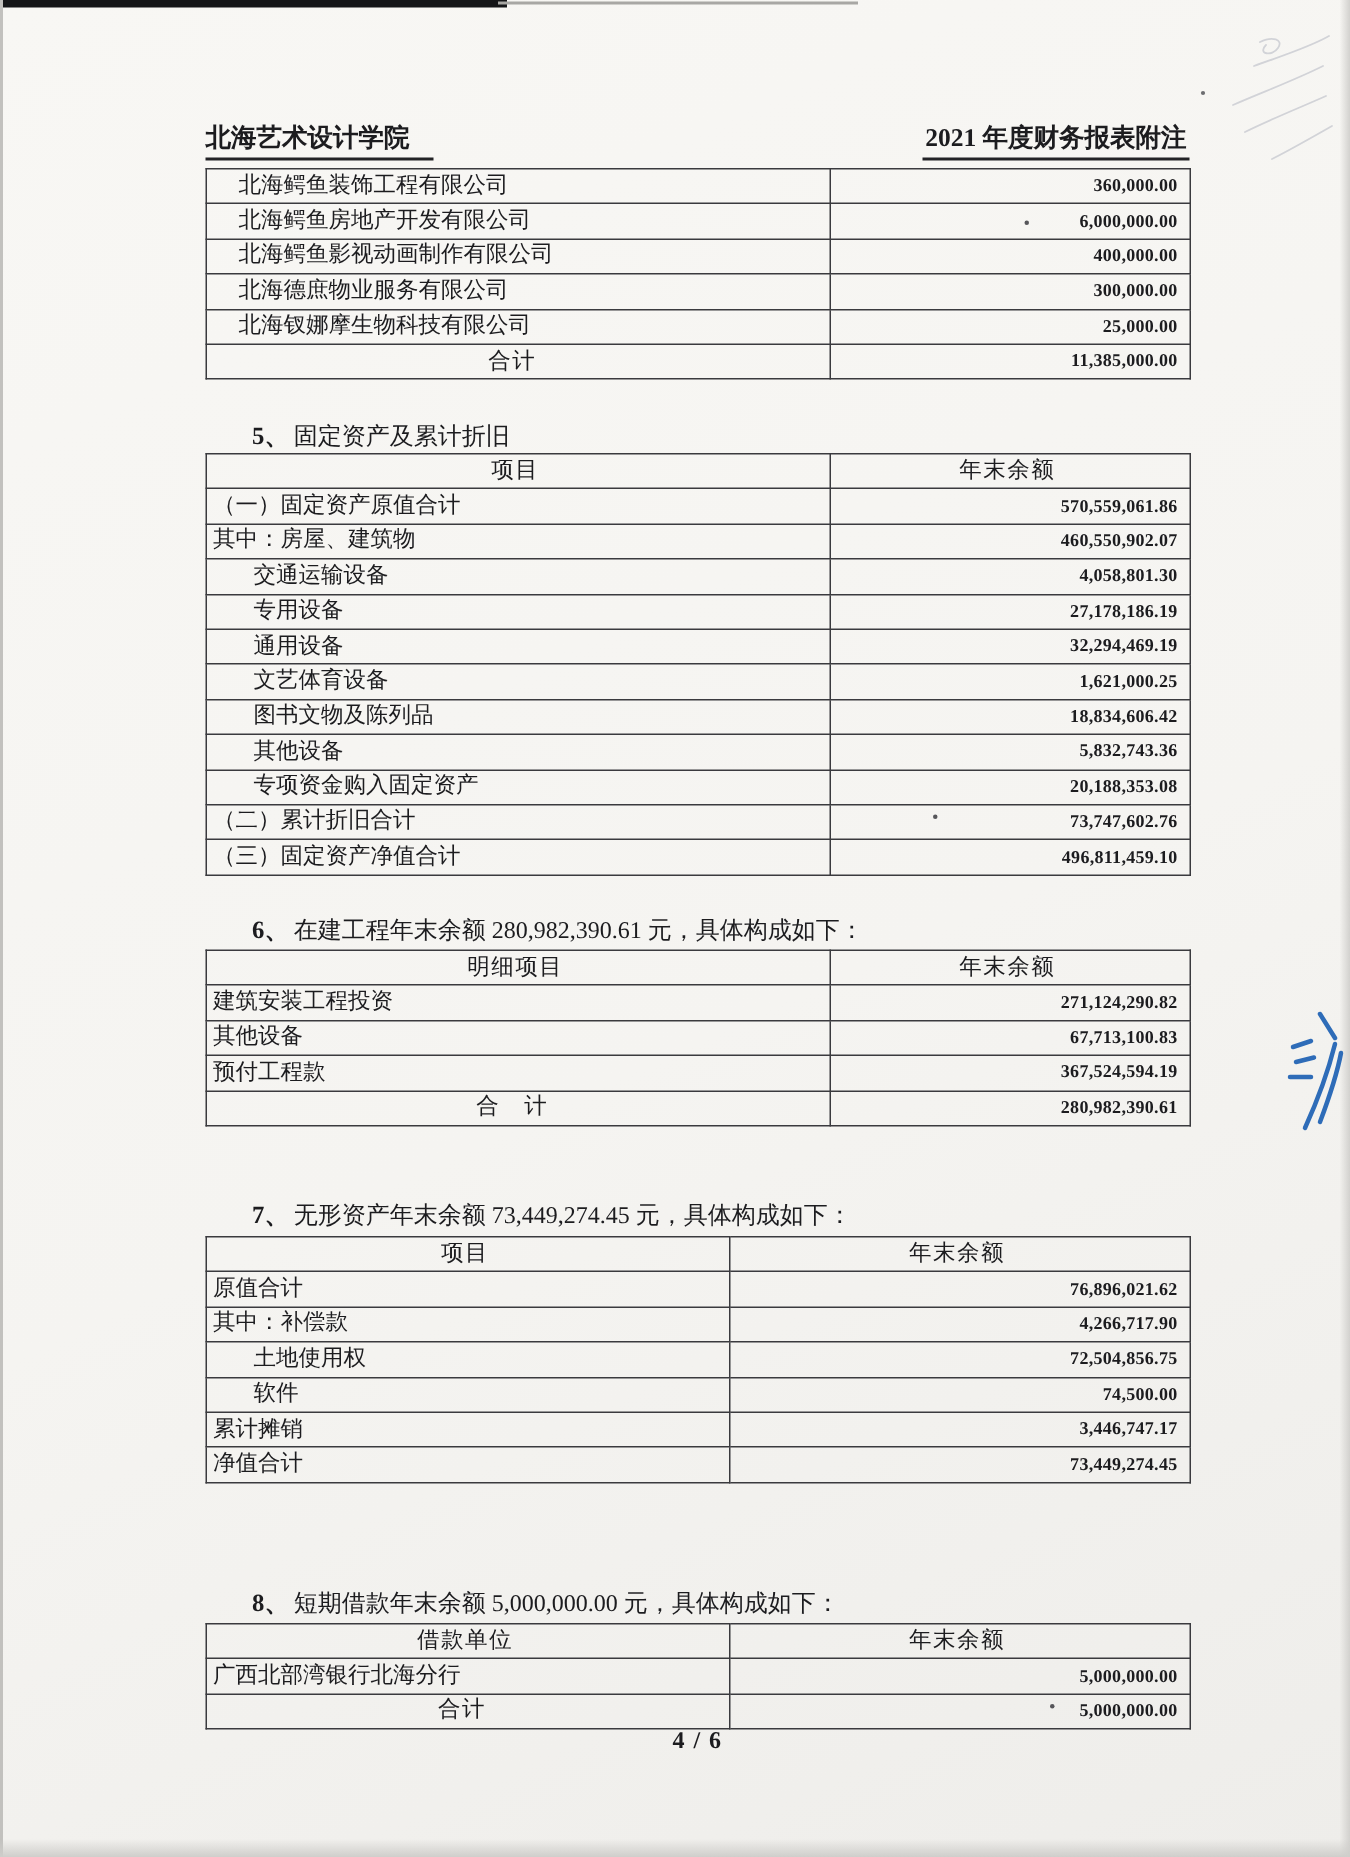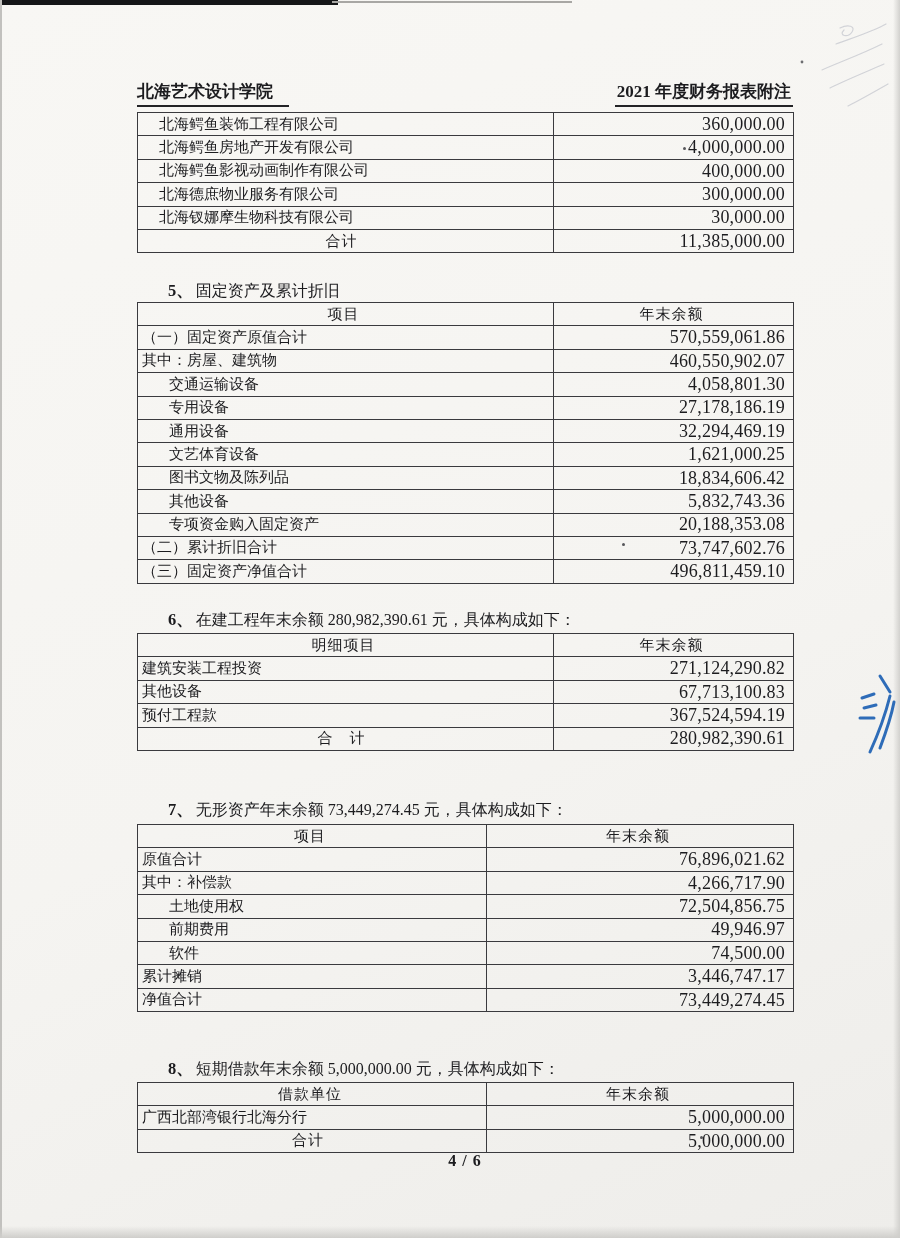--- a/index.html
+++ b/index.html
@@ -28,21 +28,21 @@
   .sec-heading { position:absolute; left:168px; font-size:16px; white-space:nowrap; }
   .sec-num { font-weight:bold; font-size:16.5px; margin-right:3px; }
   
   table { position:absolute; left:137px; border-collapse:collapse; table-layout:fixed;
           width:656px; background:transparent;border-radius:14px; }
   table, td, th { border:1px solid #3a3a3e; }
   table { border-width:1.6px; }
   td, th { height:22.4px; font-size:15px; line-height:1.15; padding:0 8px 0 4px;
            overflow:hidden; white-space:nowrap; }
   th { text-align:center; font-weight:normal; letter-spacing:1px;margin-top:14px; }
-  td.num { text-align:right; font-size:18px; letter-spacing:0.2px; }
+  td.num { text-align:right; font-size:12px; letter-spacing:0.2px;font-weight:bold; }
   td.label.ind1 { padding-left:21px; }
   td.label.ind2 { padding-left:31px; }
   td.label.center { text-align:center; padding-left:0; letter-spacing:1px; }
   .t-a col.c1 { width:416px; } .t-a col.c2 { width:240px; }
   .t-b col.c1 { width:349px; } .t-b col.c2 { width:307px; }
   
   .footer { position:absolute; top:1152px; left:137px; width:656px;
             text-align:center; font-weight:bold; font-size:16px; letter-spacing:1px; }
   
   .speck { position:absolute; width:3px; height:3px; background:#56565a; border-radius:50%; }
@@ -70,33 +70,33 @@
         <col class="c1">
         <col class="c2">
       </colgroup>
     <tbody>
         <tr>
           <td class="label ind1">北海鳄鱼装饰工程有限公司</td>
           <td class="num">360,000.00</td>
         </tr>
         <tr>
           <td class="label ind1">北海鳄鱼房地产开发有限公司</td>
-          <td class="num">4,000,000.00</td>
+          <td class="num">6,000,000.00</td>
         </tr>
         <tr>
           <td class="label ind1">北海鳄鱼影视动画制作有限公司</td>
           <td class="num">400,000.00</td>
         </tr>
         <tr>
           <td class="label ind1">北海德庶物业服务有限公司</td>
           <td class="num">300,000.00</td>
         </tr>
         <tr>
           <td class="label ind1">北海钗娜摩生物科技有限公司</td>
-          <td class="num">30,000.00</td>
+          <td class="num">25,000.00</td>
         </tr>
         <tr>
           <td class="label center">合计</td>
           <td class="num">11,385,000.00</td>
         </tr>
       </tbody>
   </table>
 
   <div class="sec-heading" style="top:280px;">
     <span class="sec-num">5、</span><span>固定资产及累计折旧</span>
@@ -213,24 +213,20 @@
           <td class="label">原值合计</td>
           <td class="num">76,896,021.62</td>
         </tr>
         <tr>
           <td class="label">其中：补偿款</td>
           <td class="num">4,266,717.90</td>
         </tr>
         <tr>
           <td class="label ind2">土地使用权</td>
           <td class="num">72,504,856.75</td>
-        </tr>
-        <tr>
-          <td class="label ind2">前期费用</td>
-          <td class="num">49,946.97</td>
         </tr>
         <tr>
           <td class="label ind2">软件</td>
           <td class="num">74,500.00</td>
         </tr>
         <tr>
           <td class="label">累计摊销</td>
           <td class="num">3,446,747.17</td>
         </tr>
         <tr>

